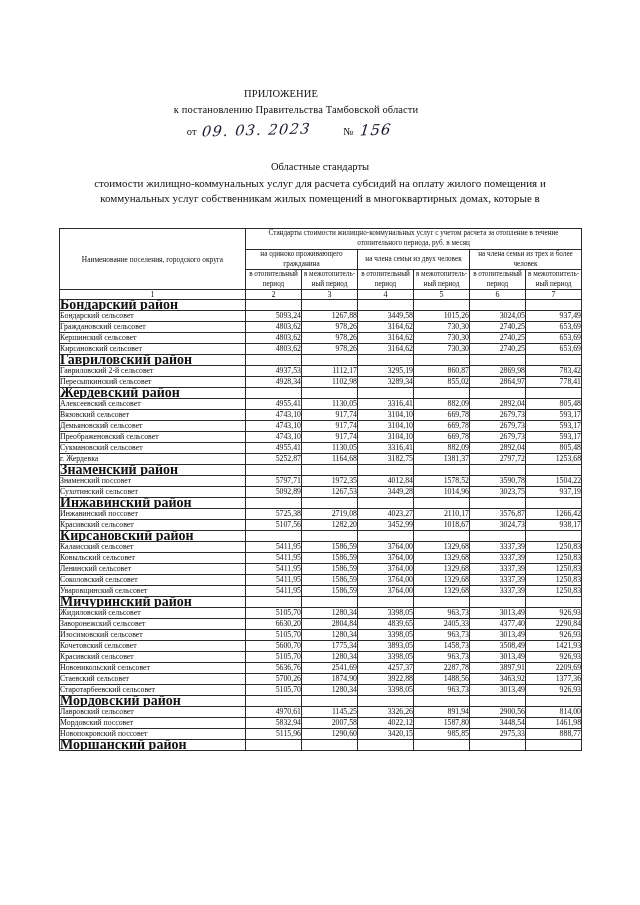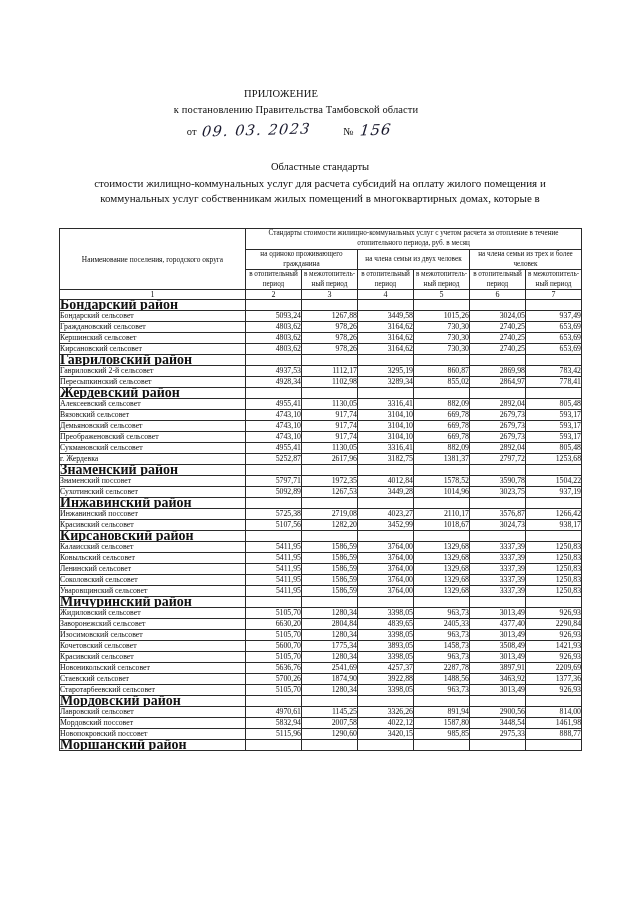--- a/index.html
+++ b/index.html
@@ -330,21 +330,21 @@
             <td class="cell-num">4955,41</td>
             <td class="cell-num">1130,05</td>
             <td class="cell-num">3316,41</td>
             <td class="cell-num">882,09</td>
             <td class="cell-num">2892,04</td>
             <td class="cell-num">805,48</td>
           </tr>
           <tr class="">
             <td class="cell-name">г. Жердевка</td>
             <td class="cell-num">5252,87</td>
-            <td class="cell-num">2617,96</td>
+            <td class="cell-num">1164,68</td>
             <td class="cell-num">3182,75</td>
             <td class="cell-num">1381,37</td>
             <td class="cell-num">2797,72</td>
             <td class="cell-num">1253,68</td>
           </tr>
           <tr class="district">
             <td class="cell-name">Знаменский район</td>
             <td class="cell-num"></td>
             <td class="cell-num"></td>
             <td class="cell-num"></td>

